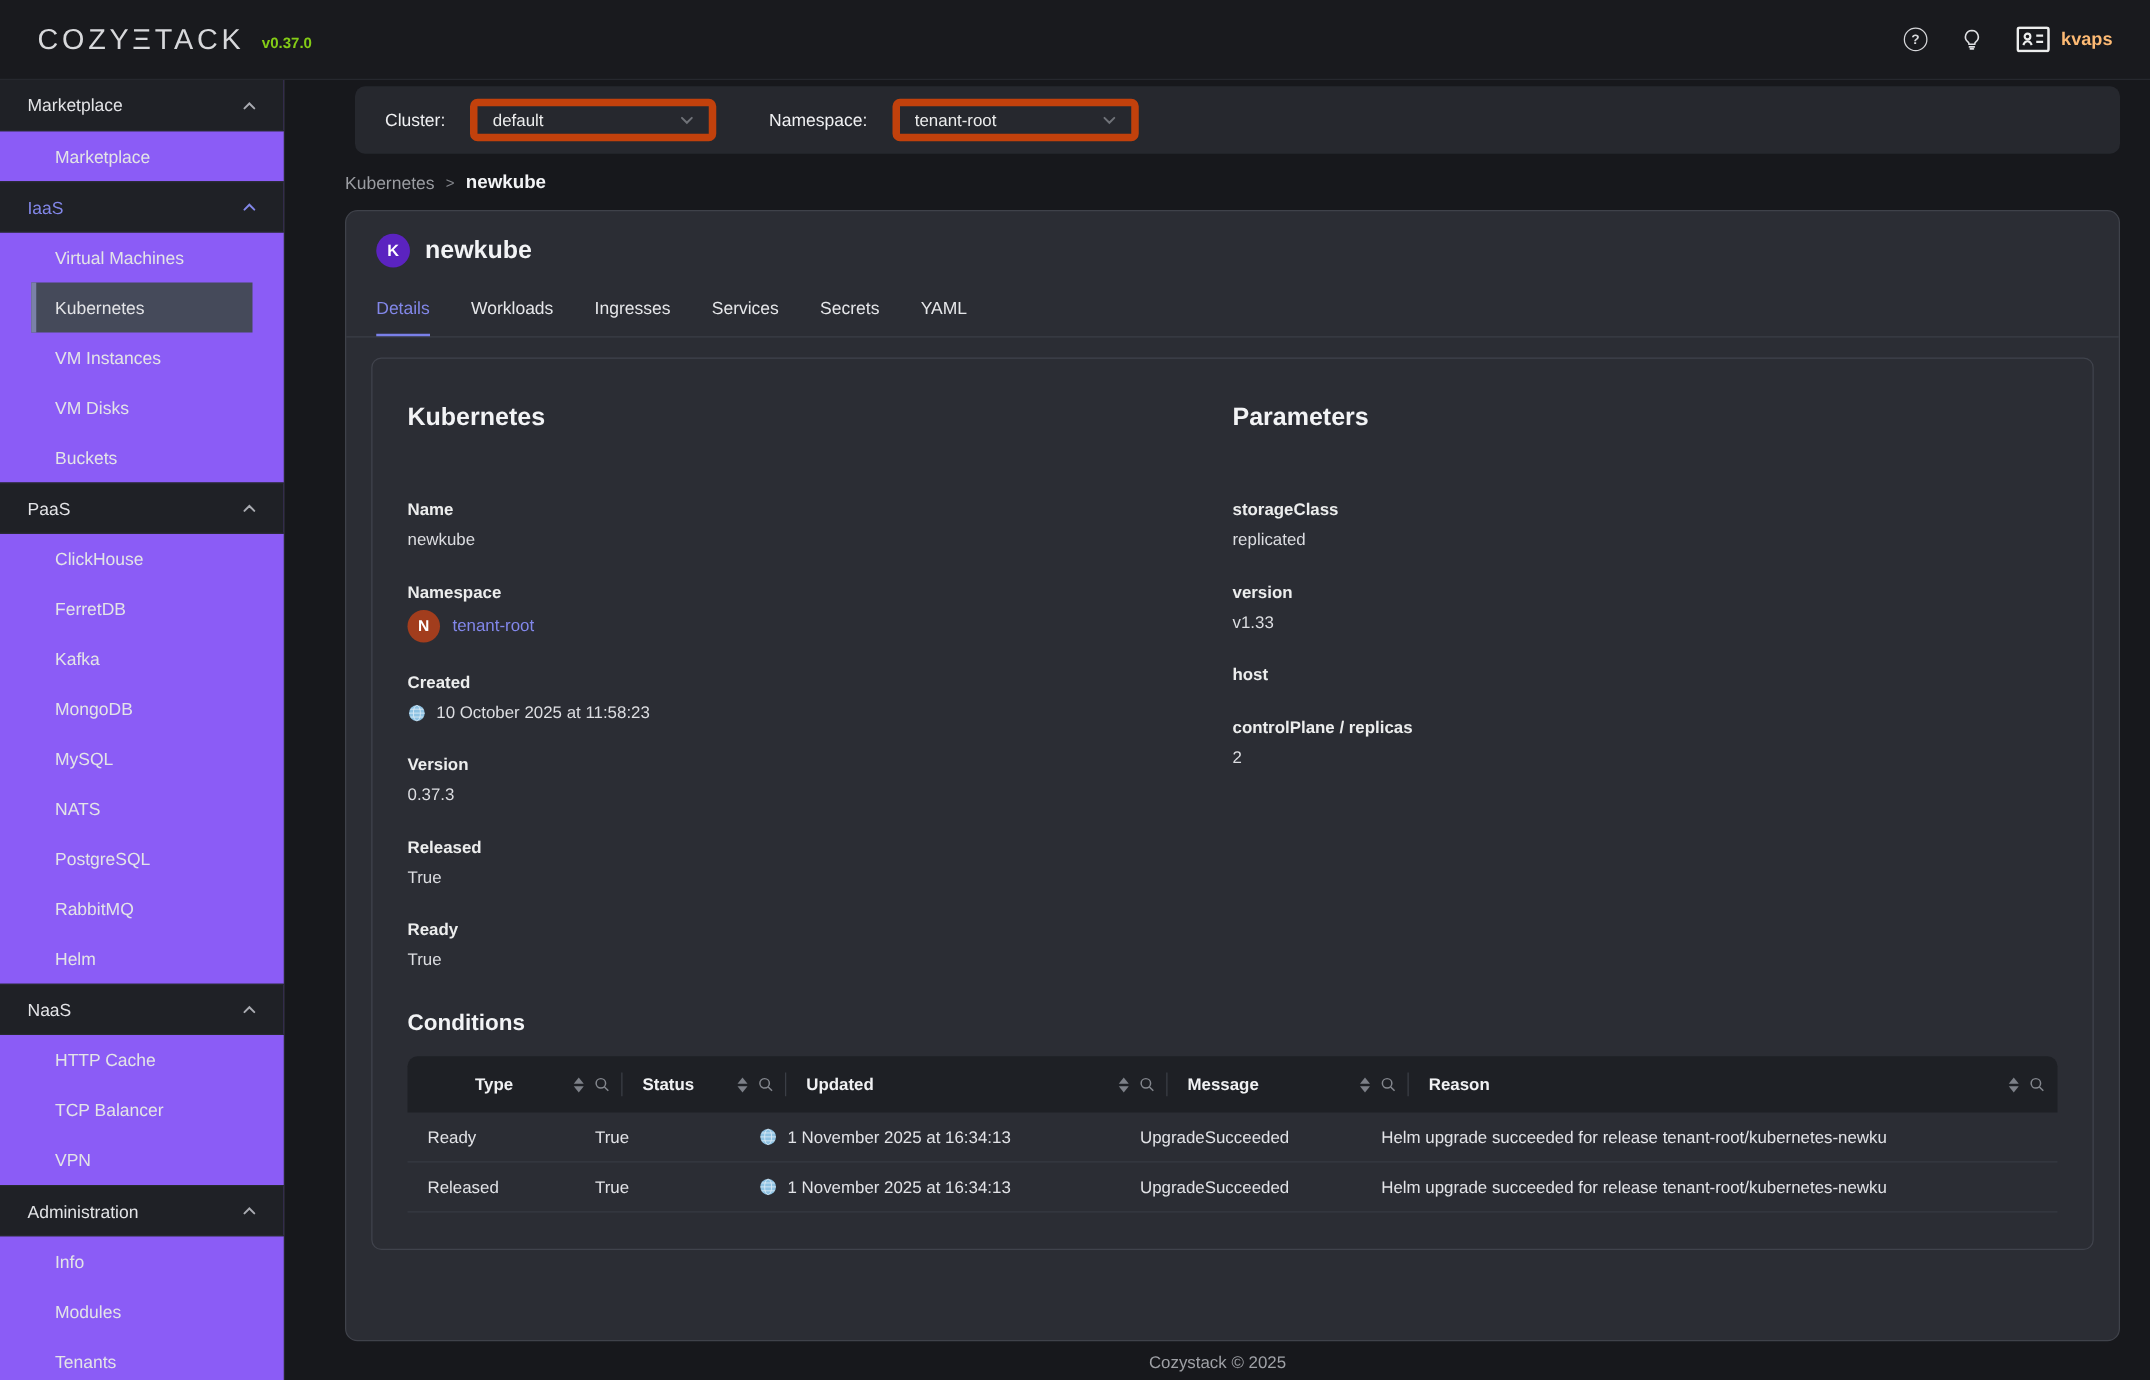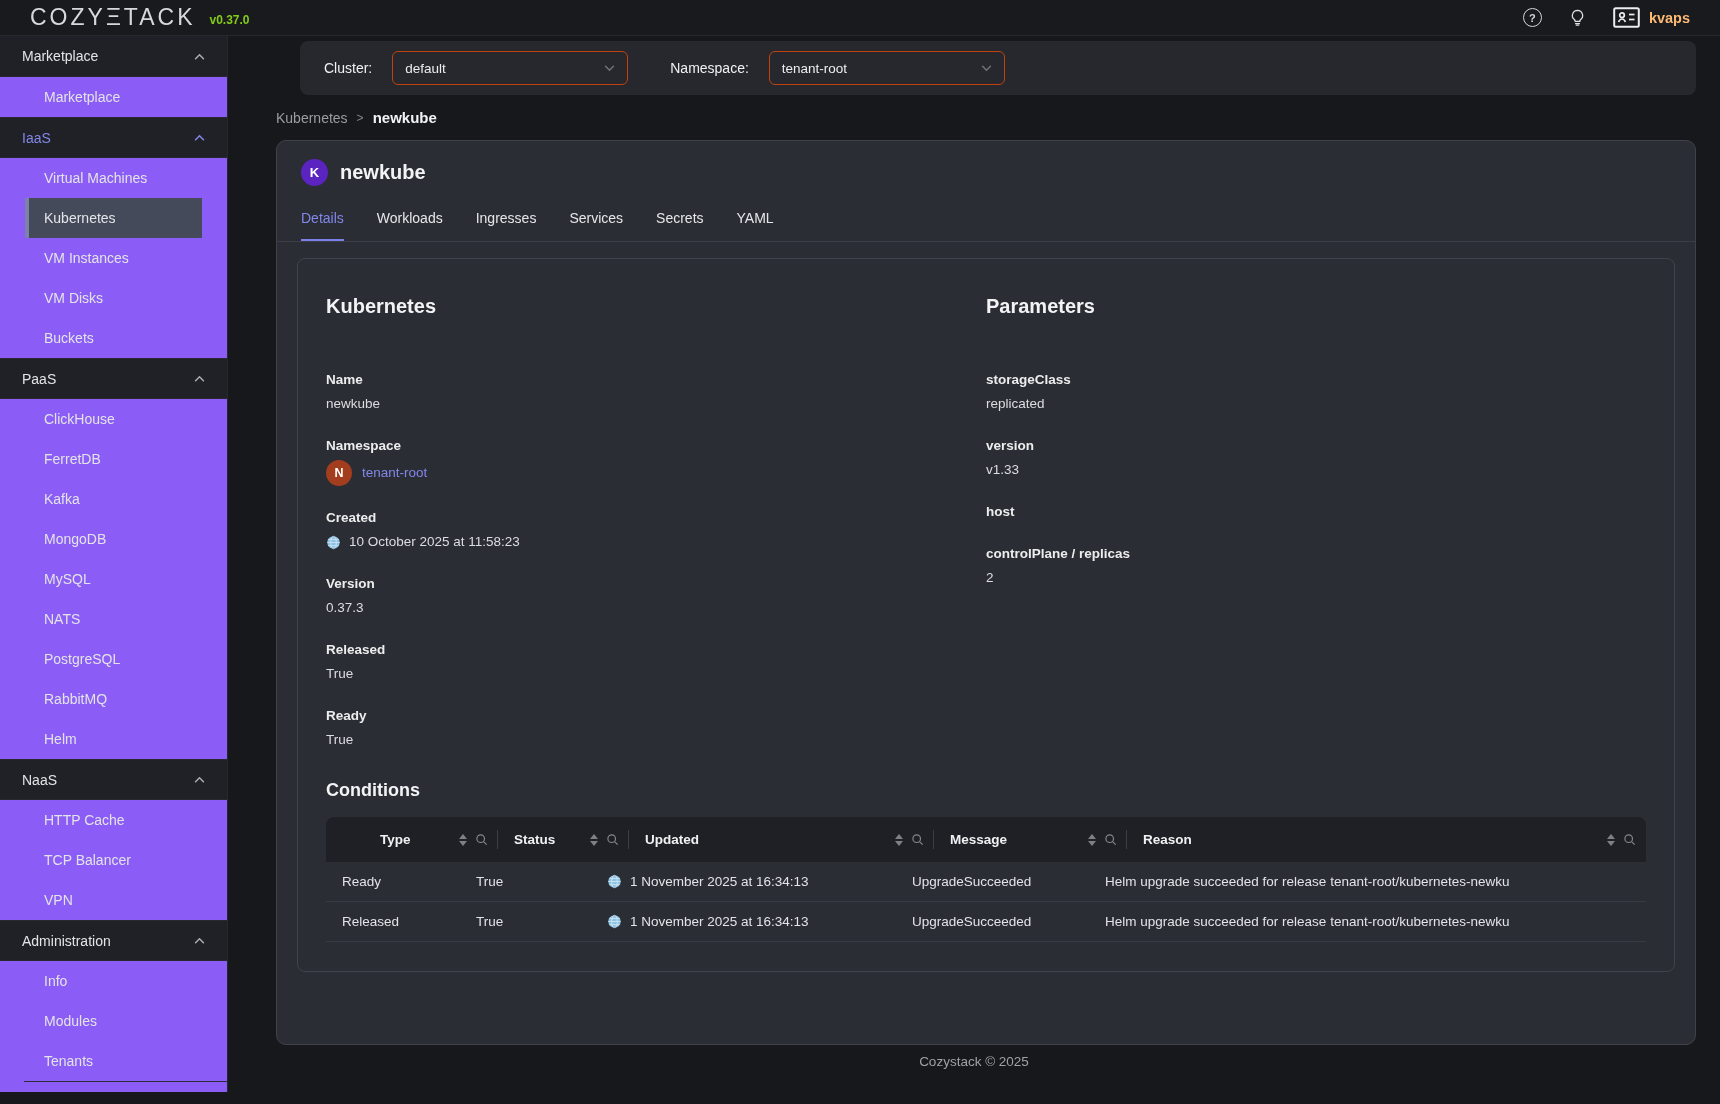--- a/index.html
+++ b/index.html
@@ -1,20 +1,20 @@
 <!DOCTYPE html>
 <html><head>
 <meta charset="utf-8">
 <style>
   * { margin:0; padding:0; box-sizing:border-box; }
   html,body { width:1720px; height:1104px; overflow:hidden; background:#17181c;
     font-family:"Liberation Sans","DejaVu Sans",sans-serif; color:#e6e7ea; }
 
   
-  .topbar { height:36px; background:#191a1e; border-bottom:1px solid #26282e;
+  .topbar { height:64px; background:#191a1e; border-bottom:1px solid #26282e;
     display:flex; align-items:center; padding:0 30px; }
   .logo { font-size:23px; font-weight:300; letter-spacing:3px; color:#d7d8db; }
   .logo-version { font-size:12px; font-weight:700; color:#84cc16; margin-left:14px; margin-top:4px; }
   .topbar-right { margin-left:auto; display:flex; align-items:center; gap:26px; }
   .icon-btn { display:flex; align-items:center; justify-content:center; cursor:pointer; }
   .help-circle { width:19px; height:19px; border:1.6px solid #d6d7da; border-radius:50%;
     font-size:11px; font-weight:700; color:#d6d7da; display:flex; align-items:center; justify-content:center; }
   .profile { display:flex; align-items:center; gap:9px; }
   .username { font-size:14.5px; font-weight:700; color:#fdba74; }
 
@@ -29,24 +29,24 @@
   .nav-group-label { font-size:14px; color:#e3e4e7; font-weight:400; }
   .nav-group-header .chev { margin-left:auto; color:#a9abb1; display:flex; }
   .nav-group-header.accent .nav-group-label, .nav-group-header.accent .chev { color:#8287e8; }
   .nav-item { height:40px; margin:0 25px; display:flex; align-items:center; padding-left:19px;
     font-size:14px; color:#e3e4e7; cursor:pointer; }
   .nav-item.selected { background:#454a5a; border-left:4px solid #7b81a8; padding-left:15px; }
   .nav-bottom-divider { border-top:1px solid #2c2e35; margin:0 0 0 24px; }
 
   
   .content { flex:1; display:flex; flex-direction:column; min-width:0; }
-  .filter-bar { margin:5px 24px 0 72px; height:54px; background:#26282e; border-radius:8px;
+  .filter-bar { margin:5px 24px 0 56px; height:54px; background:#26282e; border-radius:8px;
     display:flex; align-items:center; padding:0 24px; gap:20px; }
   .filter-label { font-size:14px; color:#f0f1f3; }
-  .select { width:236px; height:34px; border:1px solid #c2410c; border-radius:6px;
+  .select { width:197px; height:34px; border:6px solid #c2410c; border-radius:6px;
     display:flex; align-items:center; justify-content:space-between; padding:0 12px;
     font-size:13.5px; color:#eceded; cursor:pointer; background:#26282e; }
   .select .chev { color:#6f7278; display:flex; }
   .filter-gap { width:2px; }
 
   .breadcrumb { margin:14px 24px 0 48px; display:flex; align-items:center; gap:9px; font-size:14px; }
   .crumb-parent { color:#9b9da2; cursor:pointer; }
   .crumb-sep { color:#84868c; font-size:12px; }
   .crumb-current { color:#f2f3f5; font-weight:600; font-size:15px; }
 

